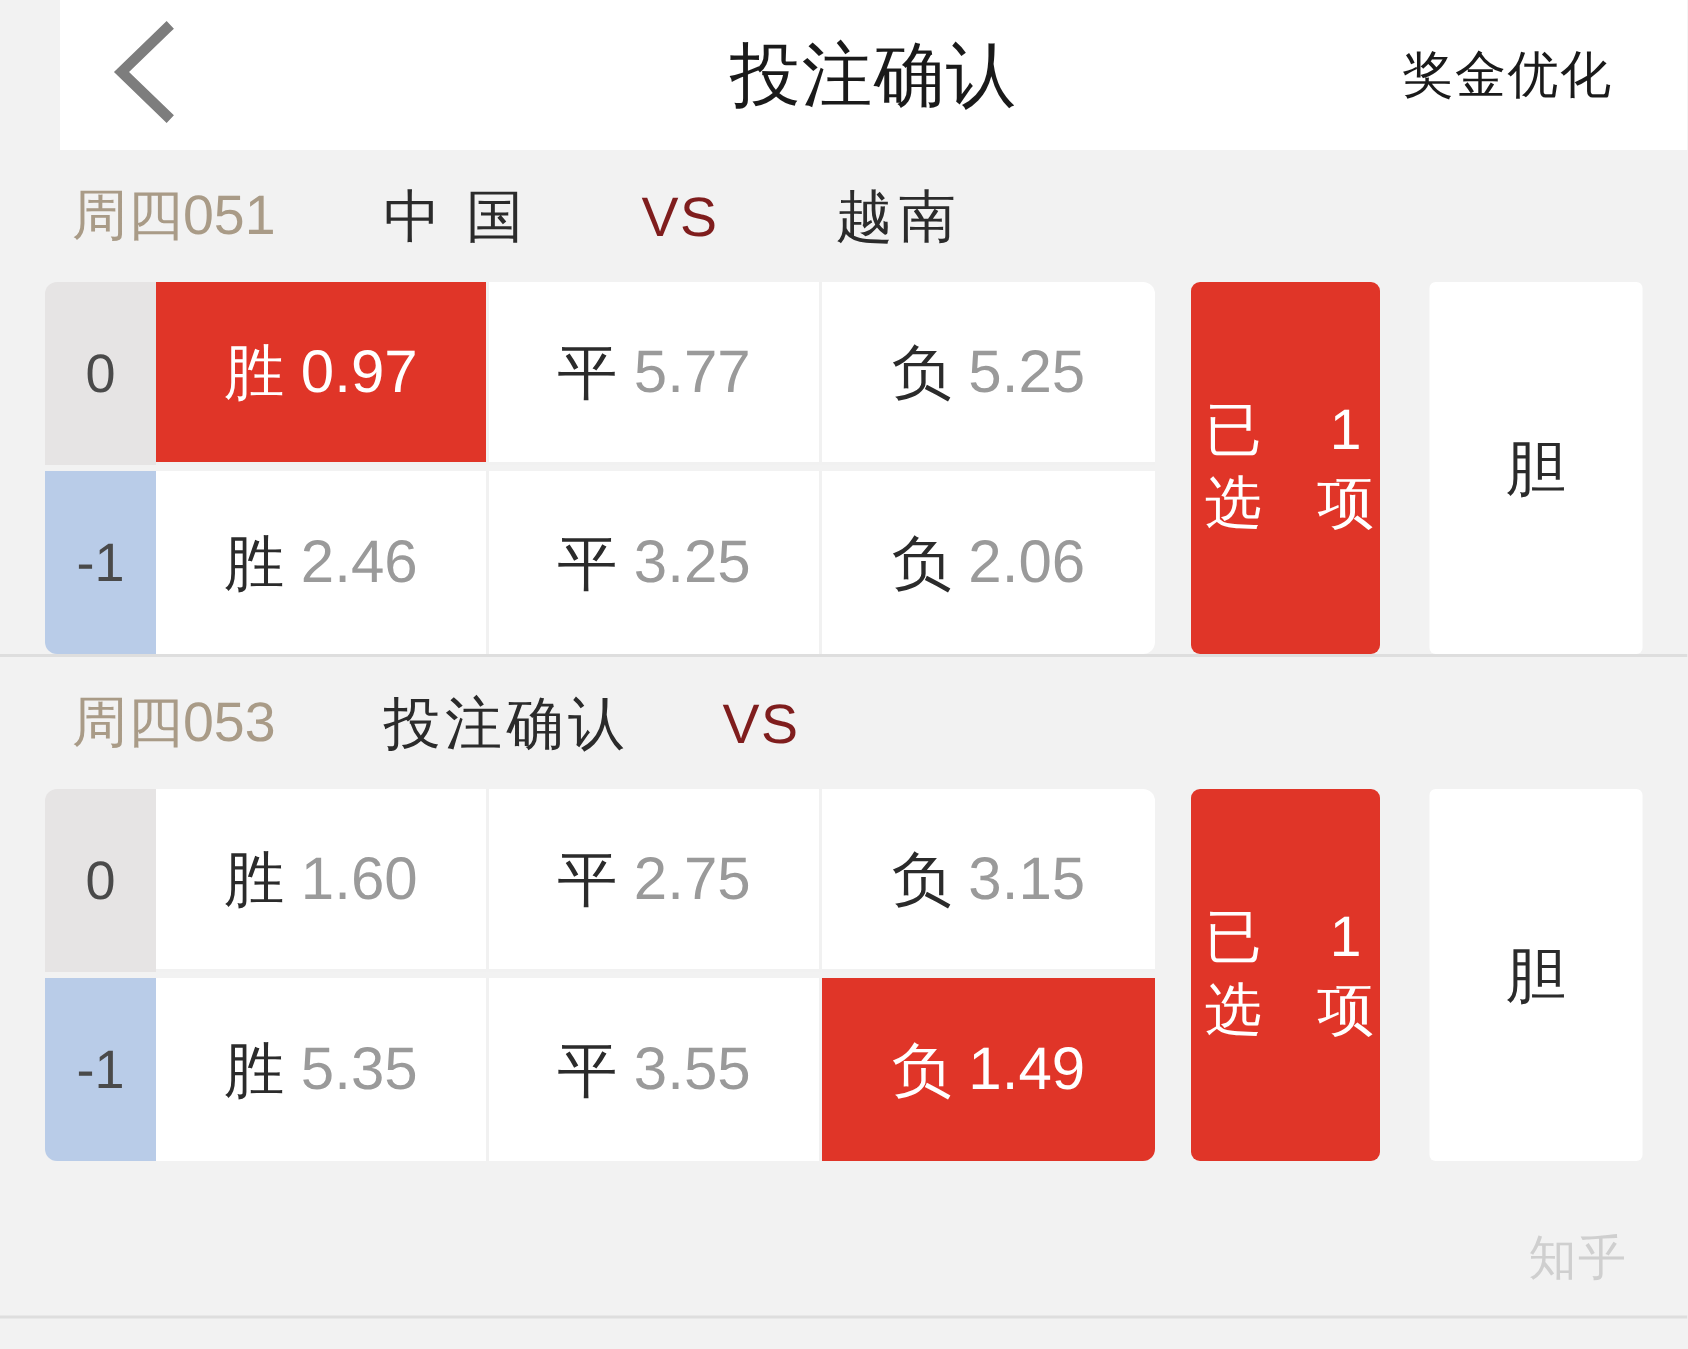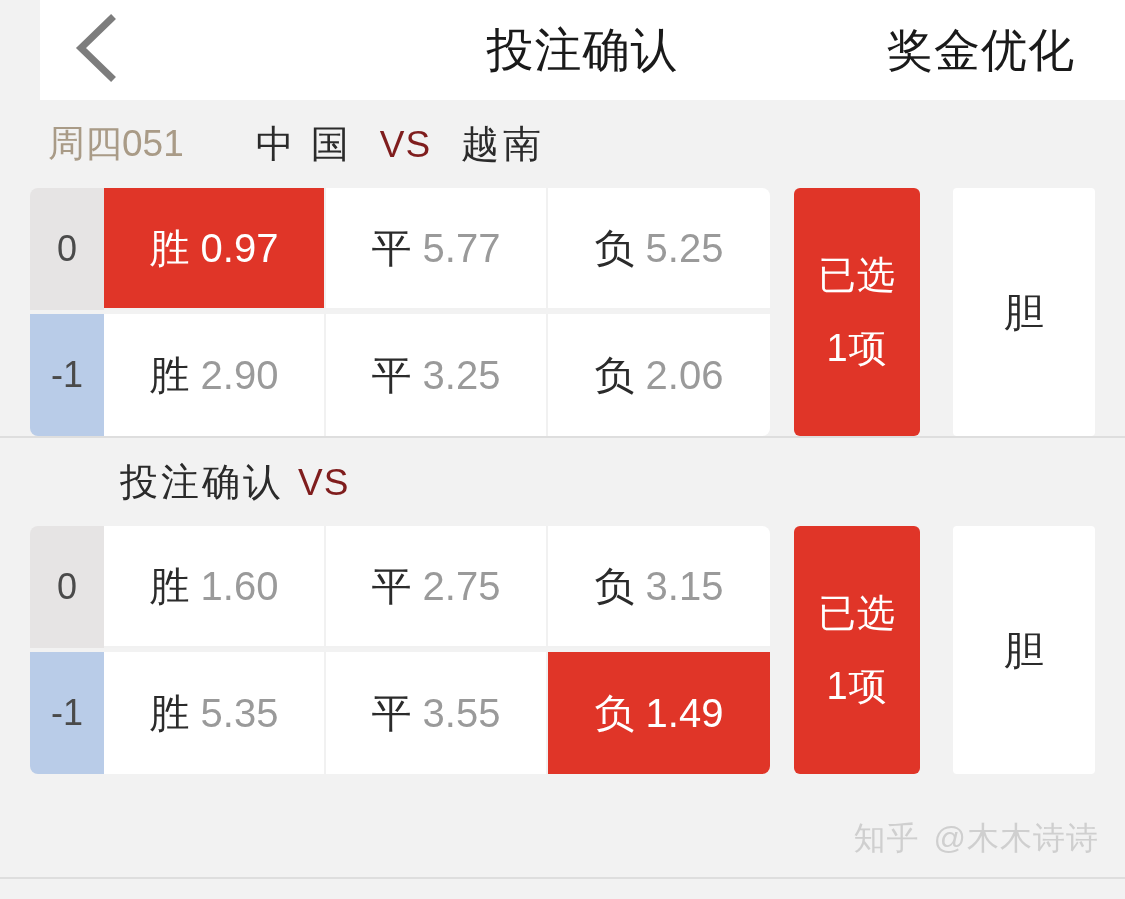--- a/index.html
+++ b/index.html
@@ -48,21 +48,21 @@
     color: #1a1a1a;
     letter-spacing: 1px;
     pointer-events: none;
   }
   .appbar-action {
     position: absolute;
     right: 50px;
     top: 0;
     height: 100px;
     line-height: 100px;
-    font-size: 46px;
+    font-size: 34px;
     color: #1a1a1a;
     letter-spacing: 1px;
     cursor: pointer;
   }
 
   
   .sections {
     background: #f2f2f2;
   }
   .match {
@@ -85,20 +85,21 @@
     letter-spacing: 0px;
     white-space: nowrap;
   }
   .match-teams {
     margin-left: 72px;
     font-size: 38px;
     color: #2b2b2b;
     display: flex;
     align-items: baseline;
     white-space: nowrap;
+    gap: 48px;
   }
   .team {
     letter-spacing: 17px;
   }
   .vs {
     margin: 0 30px 0 14px;
     font-size: 37px;
     color: #7f1d1d;
     letter-spacing: 1px;
   }
@@ -171,21 +172,20 @@
 
   .panel-selected {
     width: 135px;
     margin-left: 24px;
     background: #e03528;
     border-radius: 6px;
     color: #ffffff;
     font-size: 38px;
     line-height: 1.28;
     display: flex;
-    flex-direction: column;
     align-items: center;
     justify-content: center;
     text-align: center;
     cursor: pointer;
     letter-spacing: 1px;
     gap: 24px;
   }
   .panel-dan {
     width: 152px;
     margin-left: 33px;
@@ -265,21 +265,21 @@
           <div class="cell odd">
             <span class="lbl">负</span>
             <span>5.25</span>
           </div>
         </div>
 
         <div class="grid-row">
           <div class="cell handicap hm1">-1</div>
           <div class="cell odd">
             <span class="lbl">胜</span>
-            <span>2.90</span>
+            <span>2.46</span>
           </div>
           <div class="cell odd">
             <span class="lbl">平</span>
             <span>3.25</span>
           </div>
           <div class="cell odd">
             <span class="lbl">负</span>
             <span>2.06</span>
           </div>
         </div>
@@ -292,20 +292,21 @@
       </div>
 
       <div class="panel-dan">
         <span>胆</span>
       </div>
     </div>
   </div>
 
   <div class="match">
     <div class="match-head">
+      <div class="match-no">周四053</div>
       <div class="match-teams">
         <span class="team narrow">投注确认</span>
         <span class="vs">VS</span>
       </div>
     </div>
 
     <div class="odds-area">
       <div class="grid">
 
         <div class="grid-row">
@@ -352,14 +353,13 @@
       </div>
     </div>
   </div>
 
 </div>
 
 <div class="bottom-divider"></div>
 
 <div class="watermark">
   <span class="zhihu">知乎</span>
-  <span>@木木诗诗</span>
 </div>
 
 </body></html>

